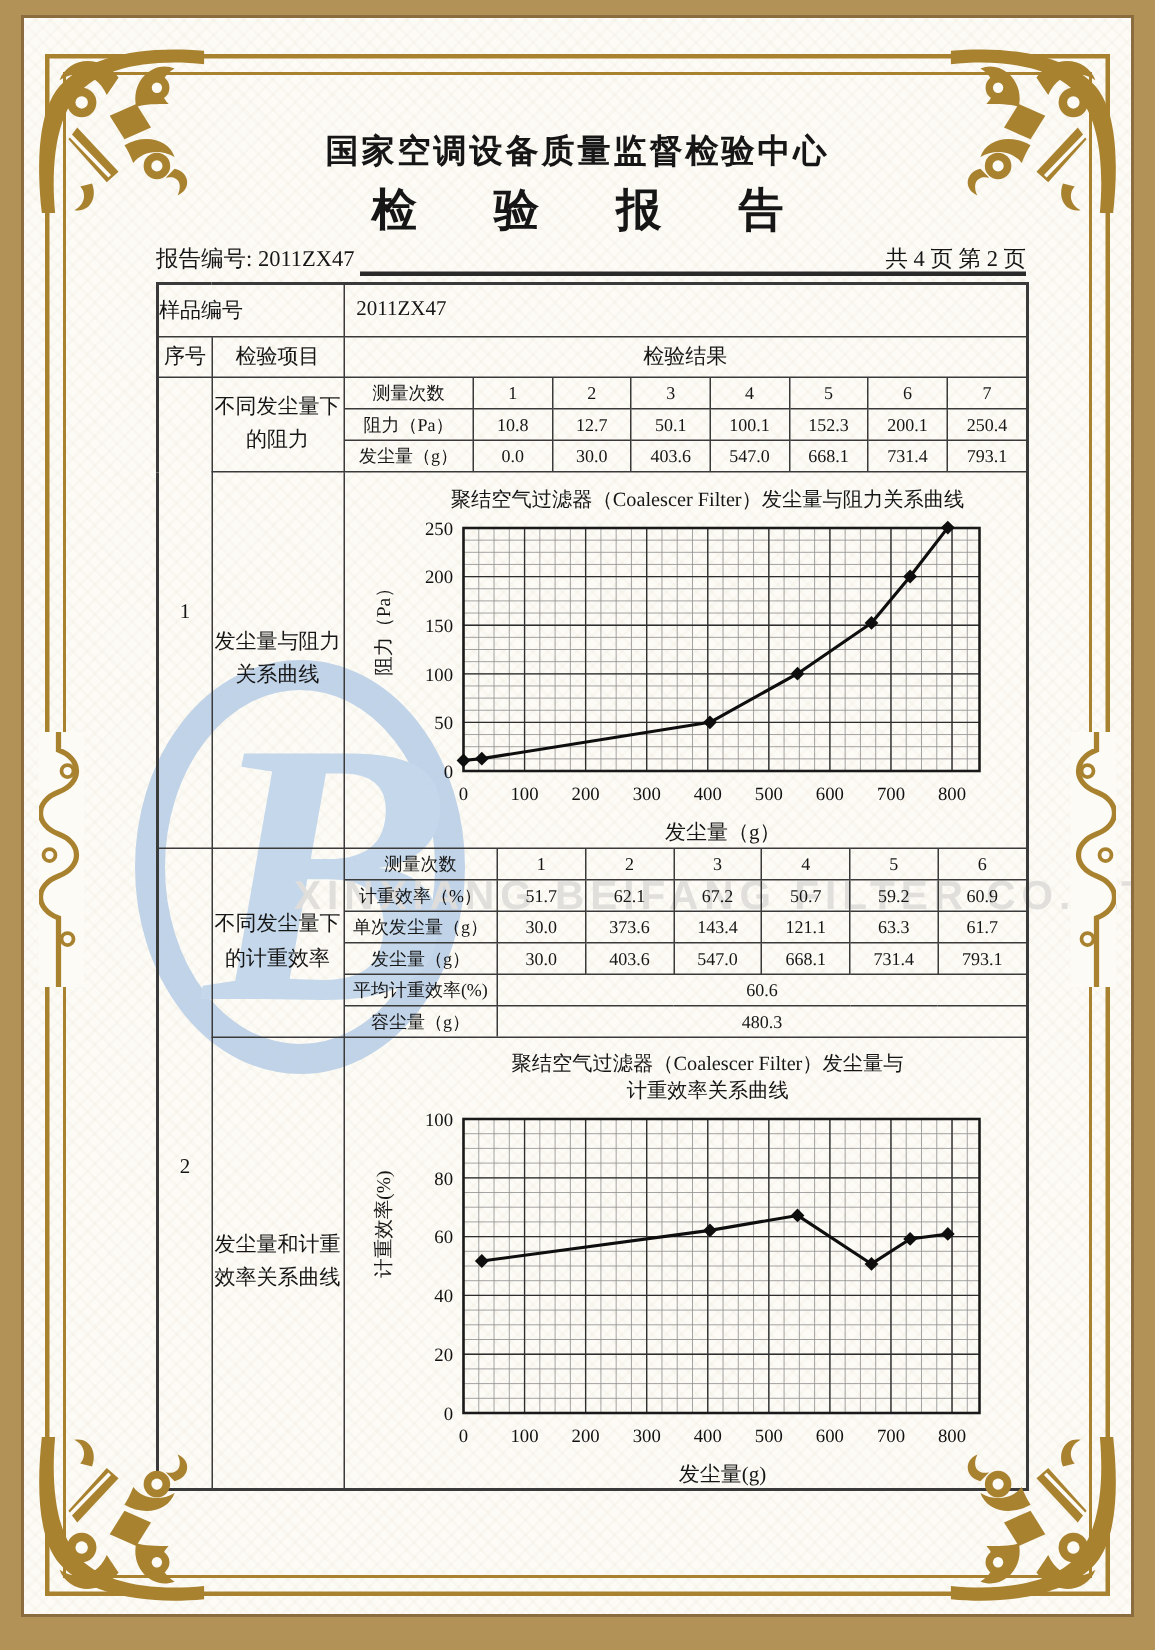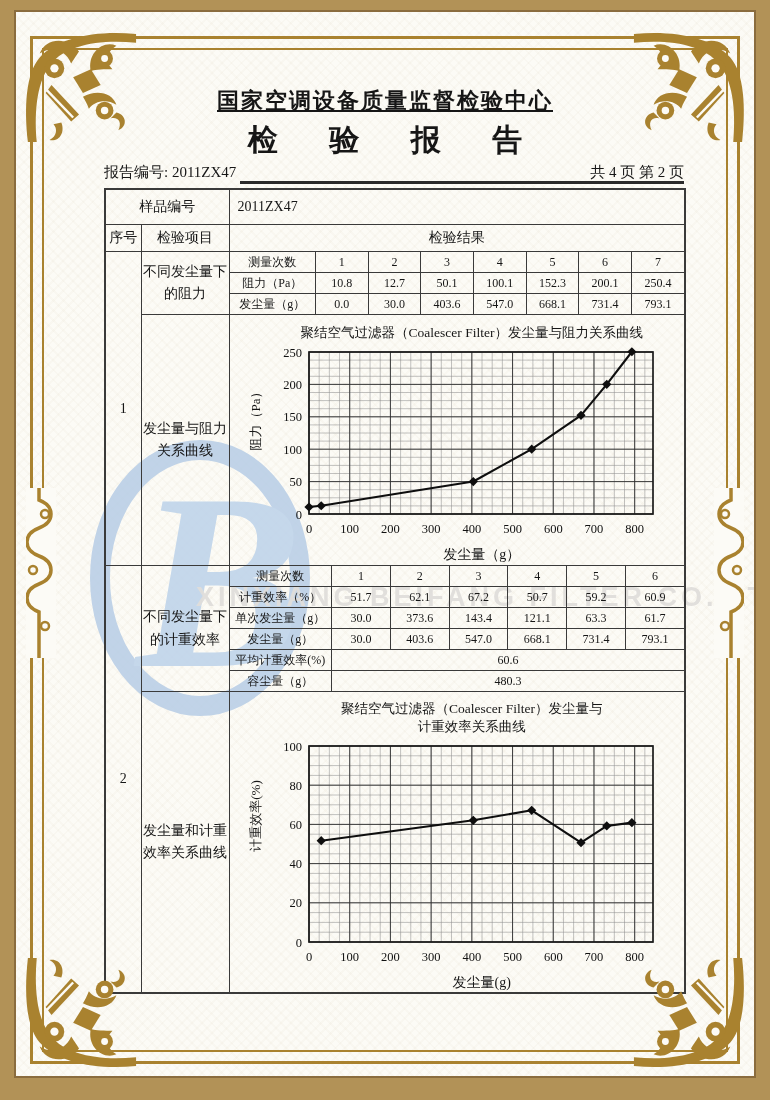--- a/index.html
+++ b/index.html
@@ -36,34 +36,34 @@
   
   .wm{position:absolute;z-index:0;pointer-events:none;}
   .wm-logo{left:88px;top:428px;width:235px;height:300px;opacity:.85;}
   .wm-cjk{left:212px;top:492px;font-size:116px;font-weight:bold;color:#d2d2d2;
           letter-spacing:14px;line-height:1;opacity:.9;white-space:nowrap;}
   .wm-latin{left:196px;top:582px;font-size:27px;font-weight:bold;color:#e0dedb;
           letter-spacing:4px;opacity:.95;white-space:nowrap;font-family:"Liberation Sans",sans-serif;}
   
   .content{position:absolute;inset:0;z-index:1;}
   .h1{position:absolute;left:0;right:0;top:86px;text-align:center;
-      font-size:22px;font-weight:bold;letter-spacing:2px;text-decoration:underline;}
+      font-size:22px;font-weight:bold;letter-spacing:2px;}
   .h2{position:absolute;left:0;right:0;top:120px;text-align:center;
       font-size:30px;font-weight:bold;letter-spacing:22px;text-indent:22px;}
   .report-line{position:absolute;left:104px;right:86px;top:163px;font-size:15px;font-weight:normal;}
   .report-no{float:left;}
   .page-ind{float:right;}
   .report-rule{position:absolute;left:240px;top:181px;width:444px;height:3px;background:#2a2a2a;}
   
   table{border-collapse:collapse;table-layout:fixed;}
   .main{position:absolute;left:104px;top:188px;width:580px;border:2px solid var(--line);
         font-size:14px;}
   .main > tbody > tr > td{border:1px solid var(--line);padding:0;vertical-align:middle;}
   .r-sample td{height:34px;}
-  .r-sample .lab{text-align:center;}
+  .r-sample .lab{text-align:left;}
   .r-sample .val{padding-left:8px;}
   .r-head td{height:26px;text-align:center;}
   td.seq{text-align:center;}
   td.item{text-align:center;line-height:1.6;padding:0 6px;}
   td.nopad{padding:0;}
   .sub{width:100%;font-size:12px;}
   .sub td{border:1px solid var(--line);height:20px;text-align:center;padding:0 2px;}
   .sub tr:first-child td{border-top:none;}
   .sub tr:last-child td{border-bottom:none;}
   .sub td:first-child{border-left:none;}

